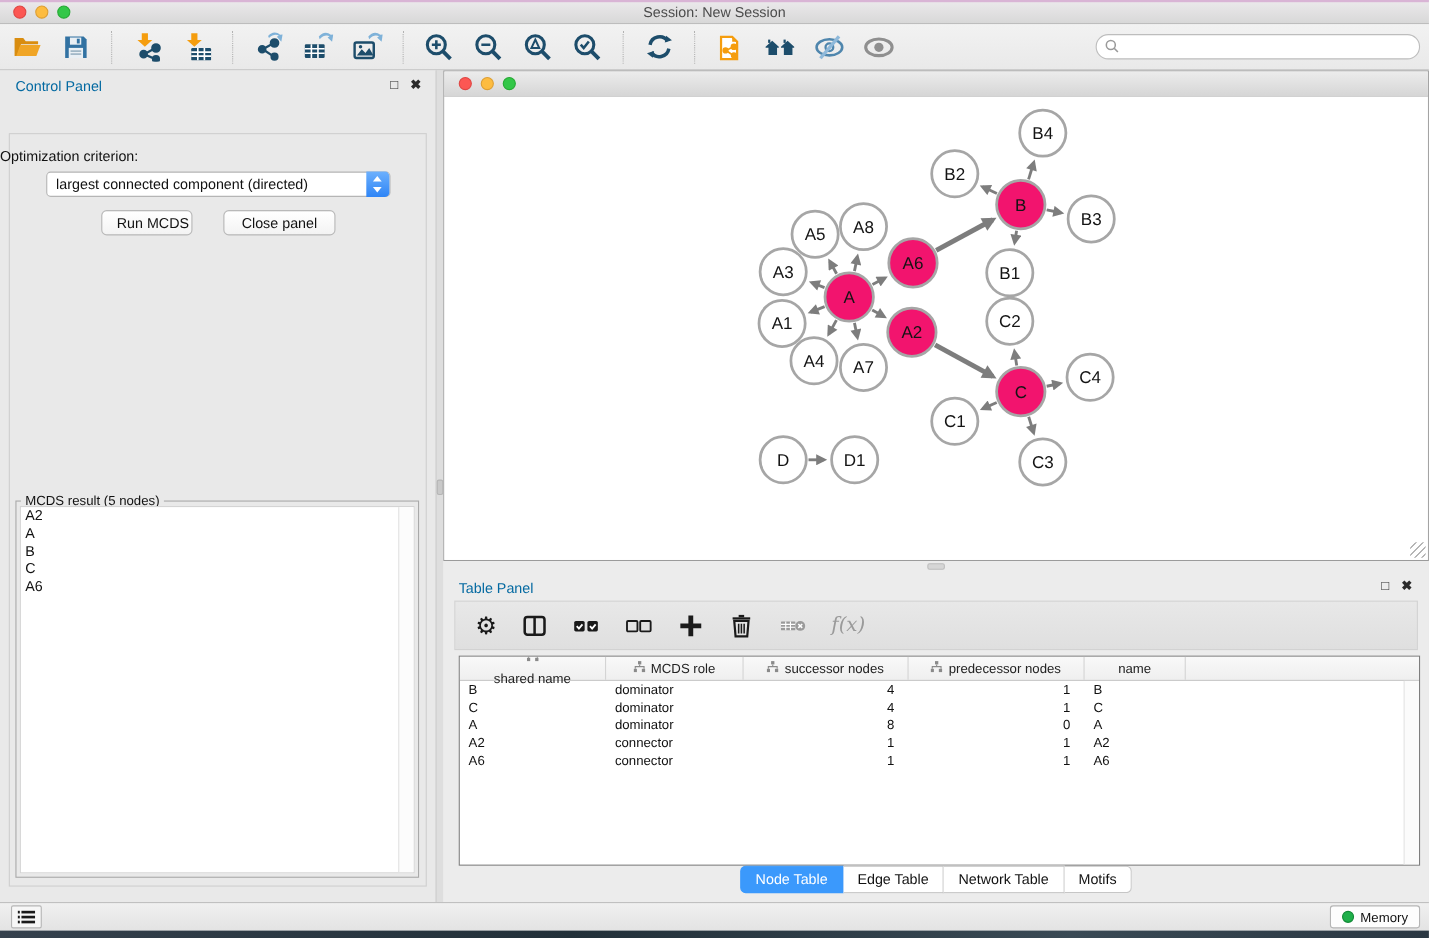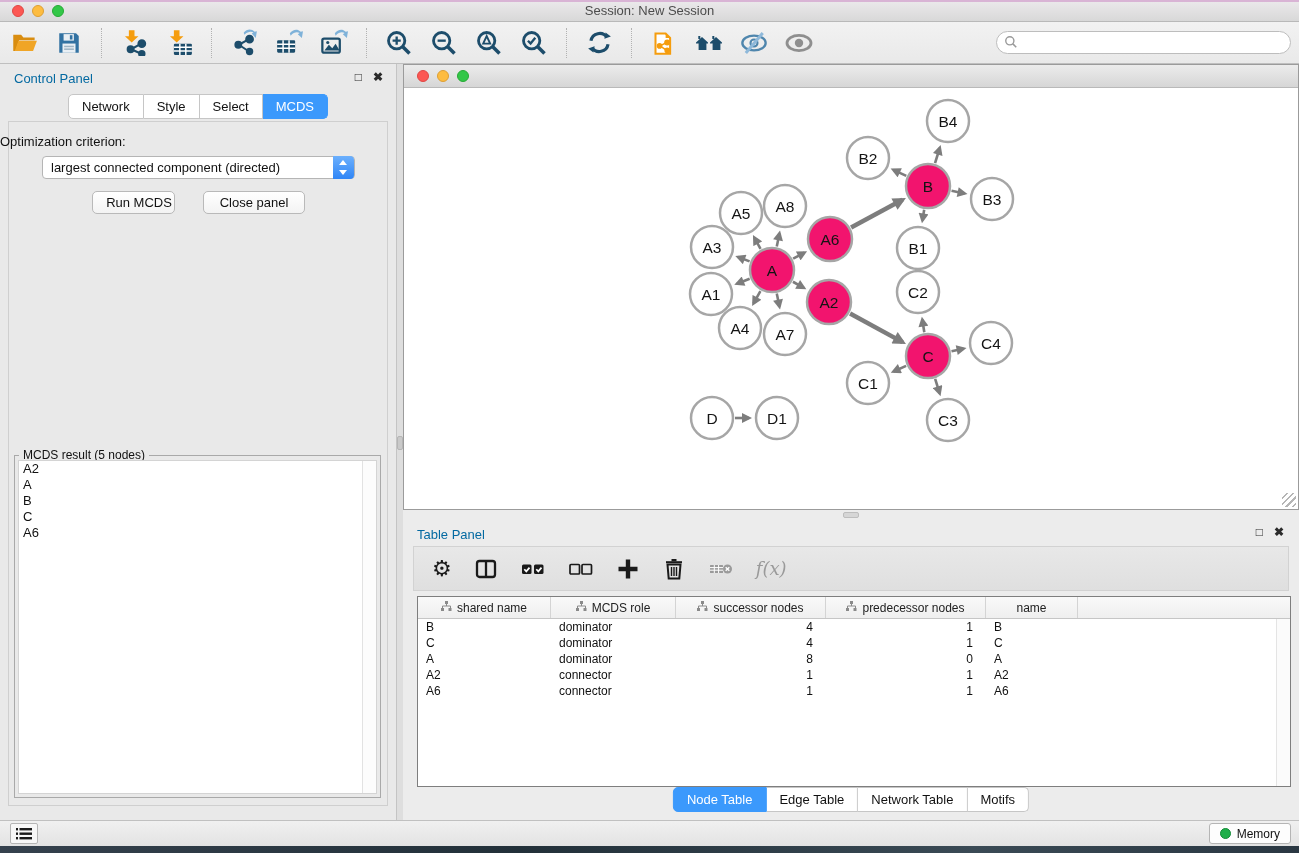--- a/index.html
+++ b/index.html
@@ -269,26 +269,20 @@
         <path d="M15.2 15.2L21 21" stroke="#9a9a9a" stroke-width="2.6"></path>
       </svg>
     <input type="text" style="">
   </span>
 </div>
 
 <div id="control-panel">
   <span class="panel-title">Control Panel</span>
   <span class="wbtn" style="right:34px;">□</span>
   <span class="wbtn" style="right:13px;">✖</span>
-  <div id="cp-tabs" class="seg-group">
-    <span class="seg">Network</span>
-    <span class="seg">Style</span>
-    <span class="seg">Select</span>
-    <span class="seg active">MCDS</span>
-  </div>
   <div id="cp-box"></div>
   <div id="opt-label">Optimization criterion:</div>
   <div id="criterion">
     <span>largest connected component (directed)</span>
     <span class="stepper">
         <span class="tri-up"></span>
         <span class="tri-dn"></span>
       </span>
   </div>
   <div class="pbtn" style="left:92px; width:83px;padding-left:11px;">Run MCDS</div>
@@ -490,21 +484,21 @@
             <path d="M2 9.6h13M2 12.2h13M6.3 7v8M10.6 7v8"></path>
           </g>
           <circle cx="19.5" cy="11" r="4.5" fill="#9a9a9a"></circle>
           <path d="M17.7 9.2l3.6 3.6M21.3 9.2l-3.6 3.6" stroke="#fff" stroke-width="1.4"></path>
         </svg>
     </span>
     <span class="tpi" id="fx-label">f(x)</span>
   </div>
   <div id="node-table">
     <div id="nt-header">
-        <div class="th" style="width: 133px;">
+        <div class="th" style="width: 133px; flex-direction: column;">
           <span><svg width="11" height="11" viewBox="0 0 11 11">
               <g fill="#8a8a8a">
                 <rect x="4" y="0" width="3" height="3"></rect>
                 <rect x="0" y="7" width="3" height="3"></rect>
                 <rect x="7.5" y="7" width="3" height="3"></rect>
               </g>
               <path d="M5.5 3v2M1.5 7V5h8v2" stroke="#8a8a8a" stroke-width="1" fill="none"></path>
             </svg></span>
           <span>shared name</span>
         </div>

